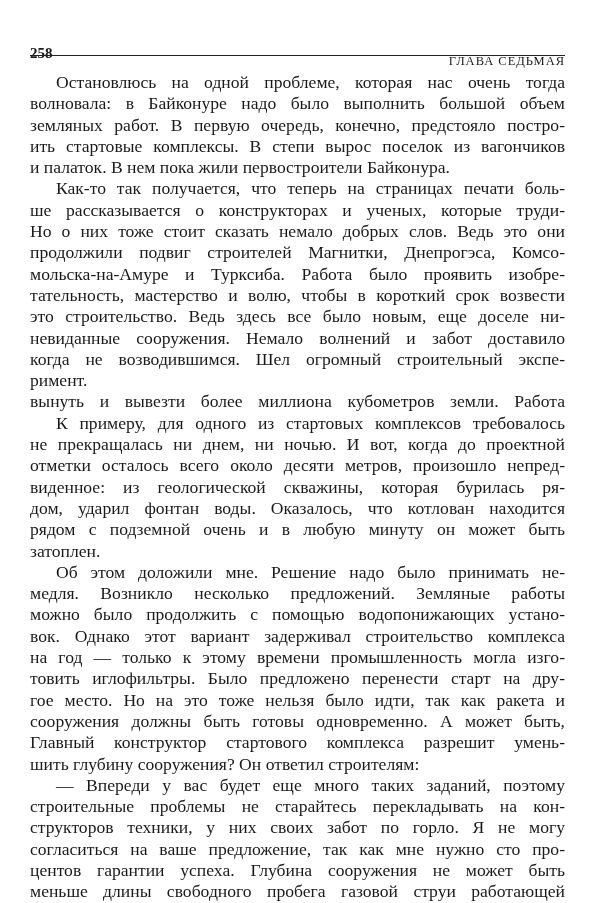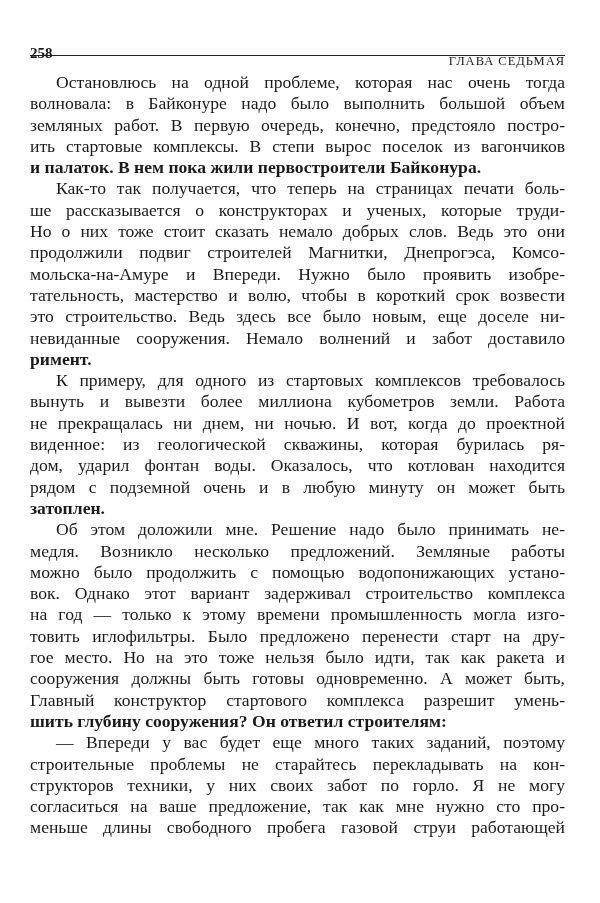--- a/index.html
+++ b/index.html
@@ -7,21 +7,21 @@
   .page { position: absolute; left: 30px; top: 0; width: 535px; }
   .running-head { position: absolute; top: 36px; left: 0; width: 535px; height: 18px;
     font-family: "Liberation Serif", "DejaVu Serif", serif; }
   .page-number { position: absolute; left: 0; top: 9px; font-size: 15px; font-weight: bold; }
   .chapter-title { position: absolute; right: 0; top: 2px; font-size: 12.5px; letter-spacing: 1px; margin-top: 16px; }
   .head-rule { position: absolute; top: 55px; left: 0; width: 535px; height: 0; border-top: 1.5px solid #222; }
   .body-text { position: absolute; top: 72px; left: 0; width: 535px;
     font-family: "Liberation Serif", "DejaVu Serif", serif; font-size: 17.6px; line-height: 21.3px;
     text-align: justify; }
   .line { display: block; white-space: nowrap; text-align: justify; text-align-last: justify; height: 21.3px; }
-  .line.last { text-align-last: left; font-weight: bold; }
+  .line.last { text-align-last: left; }
   .line.indent { padding-left: 26px; }
 </style>
 </head>
 <body>
 
 <div class="page">
   <div class="running-head">
     <span class="page-number">258</span>
     <span class="chapter-title">ГЛАВА СЕДЬМАЯ</span>
   </div>
@@ -33,30 +33,32 @@
       <span class="line">волновала: в Байконуре надо было выполнить большой объем</span>
       <span class="line">земляных работ. В первую очередь, конечно, предстояло постро-</span>
       <span class="line">ить стартовые комплексы. В степи вырос поселок из вагончиков</span>
       <span class="line last">и палаток. В нем пока жили первостроители Байконура.</span>
     </div>
     <div>
       <span class="line indent">Как-то так получается, что теперь на страницах печати боль-</span>
       <span class="line">ше рассказывается о конструкторах и ученых, которые труди-</span>
       <span class="line">Но о них тоже стоит сказать немало добрых слов. Ведь это они</span>
       <span class="line">продолжили подвиг строителей Магнитки, Днепрогэса, Комсо-</span>
-      <span class="line">мольска-на-Амуре и Впереди. Нужно было проявить изобре-</span>
+      <span class="line">мольска-на-Амуре и Турксиба. Работа было проявить изобре-</span>
       <span class="line">тательность, мастерство и волю, чтобы в короткий срок возвести</span>
       <span class="line">это строительство. Ведь здесь все было новым, еще доселе ни-</span>
       <span class="line">невиданные сооружения. Немало волнений и забот доставило</span>
+      <span class="line">когда не возводившимся. Шел огромный строительный экспе-</span>
       <span class="line last">римент.</span>
     </div>
     <div>
+      <span class="line">вынуть и вывезти более миллиона кубометров земли. Работа</span>
       <span class="line indent">К примеру, для одного из стартовых комплексов требовалось</span>
-      <span class="line">вынуть и вывезти более миллиона кубометров земли. Работа</span>
       <span class="line">не прекращалась ни днем, ни ночью. И вот, когда до проектной</span>
+      <span class="line">отметки осталось всего около десяти метров, произошло непред-</span>
       <span class="line">виденное: из геологической скважины, которая бурилась ря-</span>
       <span class="line">дом, ударил фонтан воды. Оказалось, что котлован находится</span>
       <span class="line">рядом с подземной очень и в любую минуту он может быть</span>
       <span class="line last">затоплен.</span>
     </div>
     <div>
       <span class="line indent">Об этом доложили мне. Решение надо было принимать не-</span>
       <span class="line">медля. Возникло несколько предложений. Земляные работы</span>
       <span class="line">можно было продолжить с помощью водопонижающих устано-</span>
       <span class="line">вок. Однако этот вариант задерживал строительство комплекса</span>
@@ -65,17 +67,18 @@
       <span class="line">гое место. Но на это тоже нельзя было идти, так как ракета и</span>
       <span class="line">сооружения должны быть готовы одновременно. А может быть,</span>
       <span class="line">Главный конструктор стартового комплекса разрешит умень-</span>
       <span class="line last">шить глубину сооружения? Он ответил строителям:</span>
     </div>
     <div>
       <span class="line indent">— Впереди у вас будет еще много таких заданий, поэтому</span>
       <span class="line">строительные проблемы не старайтесь перекладывать на кон-</span>
       <span class="line">структоров техники, у них своих забот по горло. Я не могу</span>
       <span class="line">согласиться на ваше предложение, так как мне нужно сто про-</span>
+      <span class="line">центов гарантии успеха. Глубина сооружения не может быть</span>
       <span class="line">меньше длины свободного пробега газовой струи работающей</span>
 
     </div>
   </div>
 </div>
 
 </body></html>

